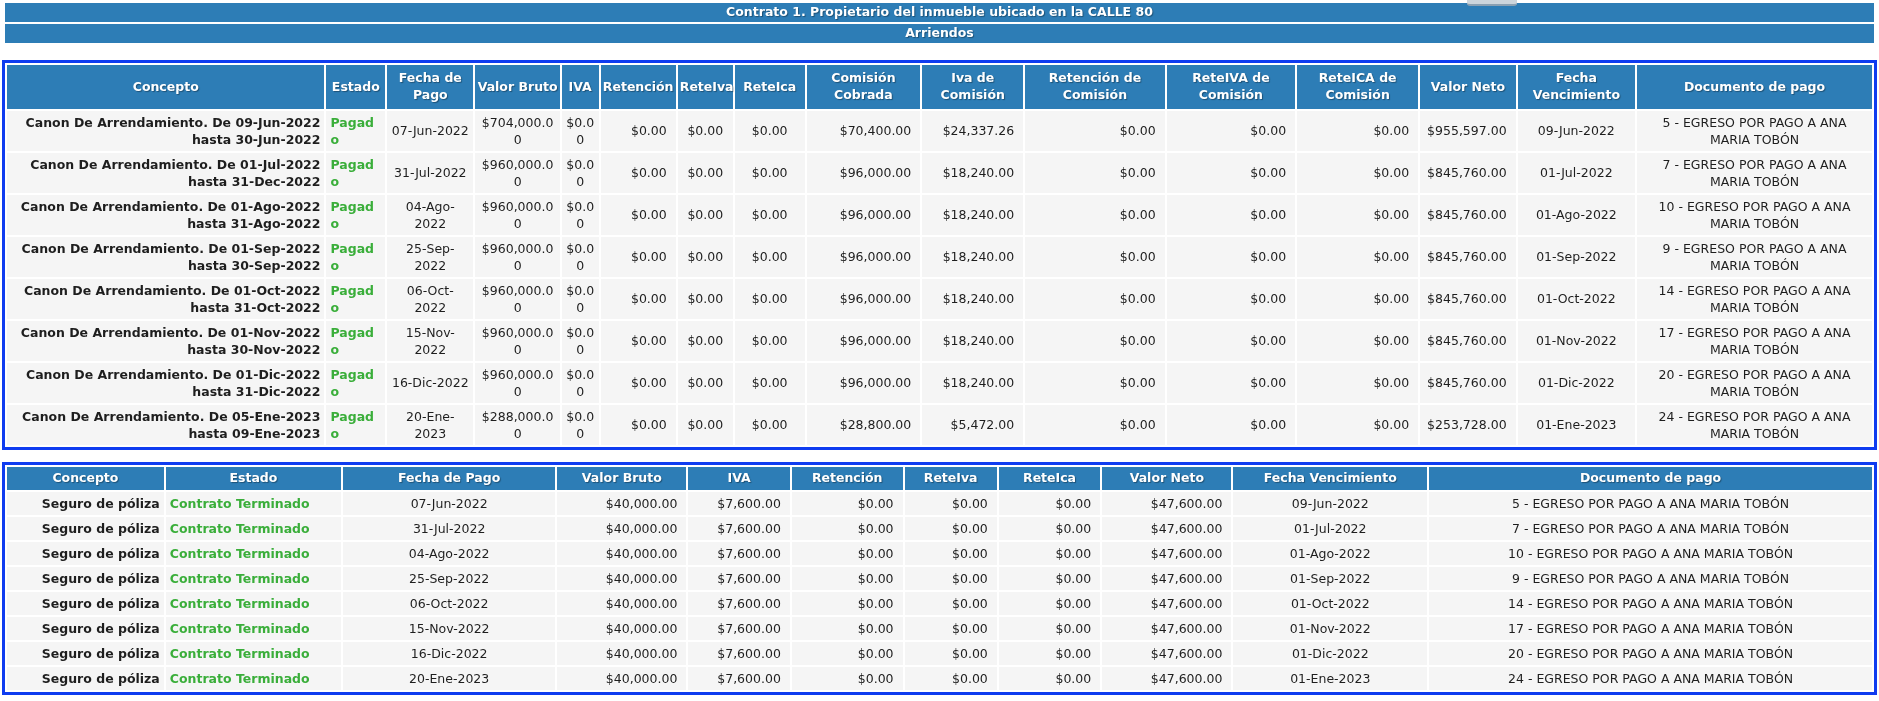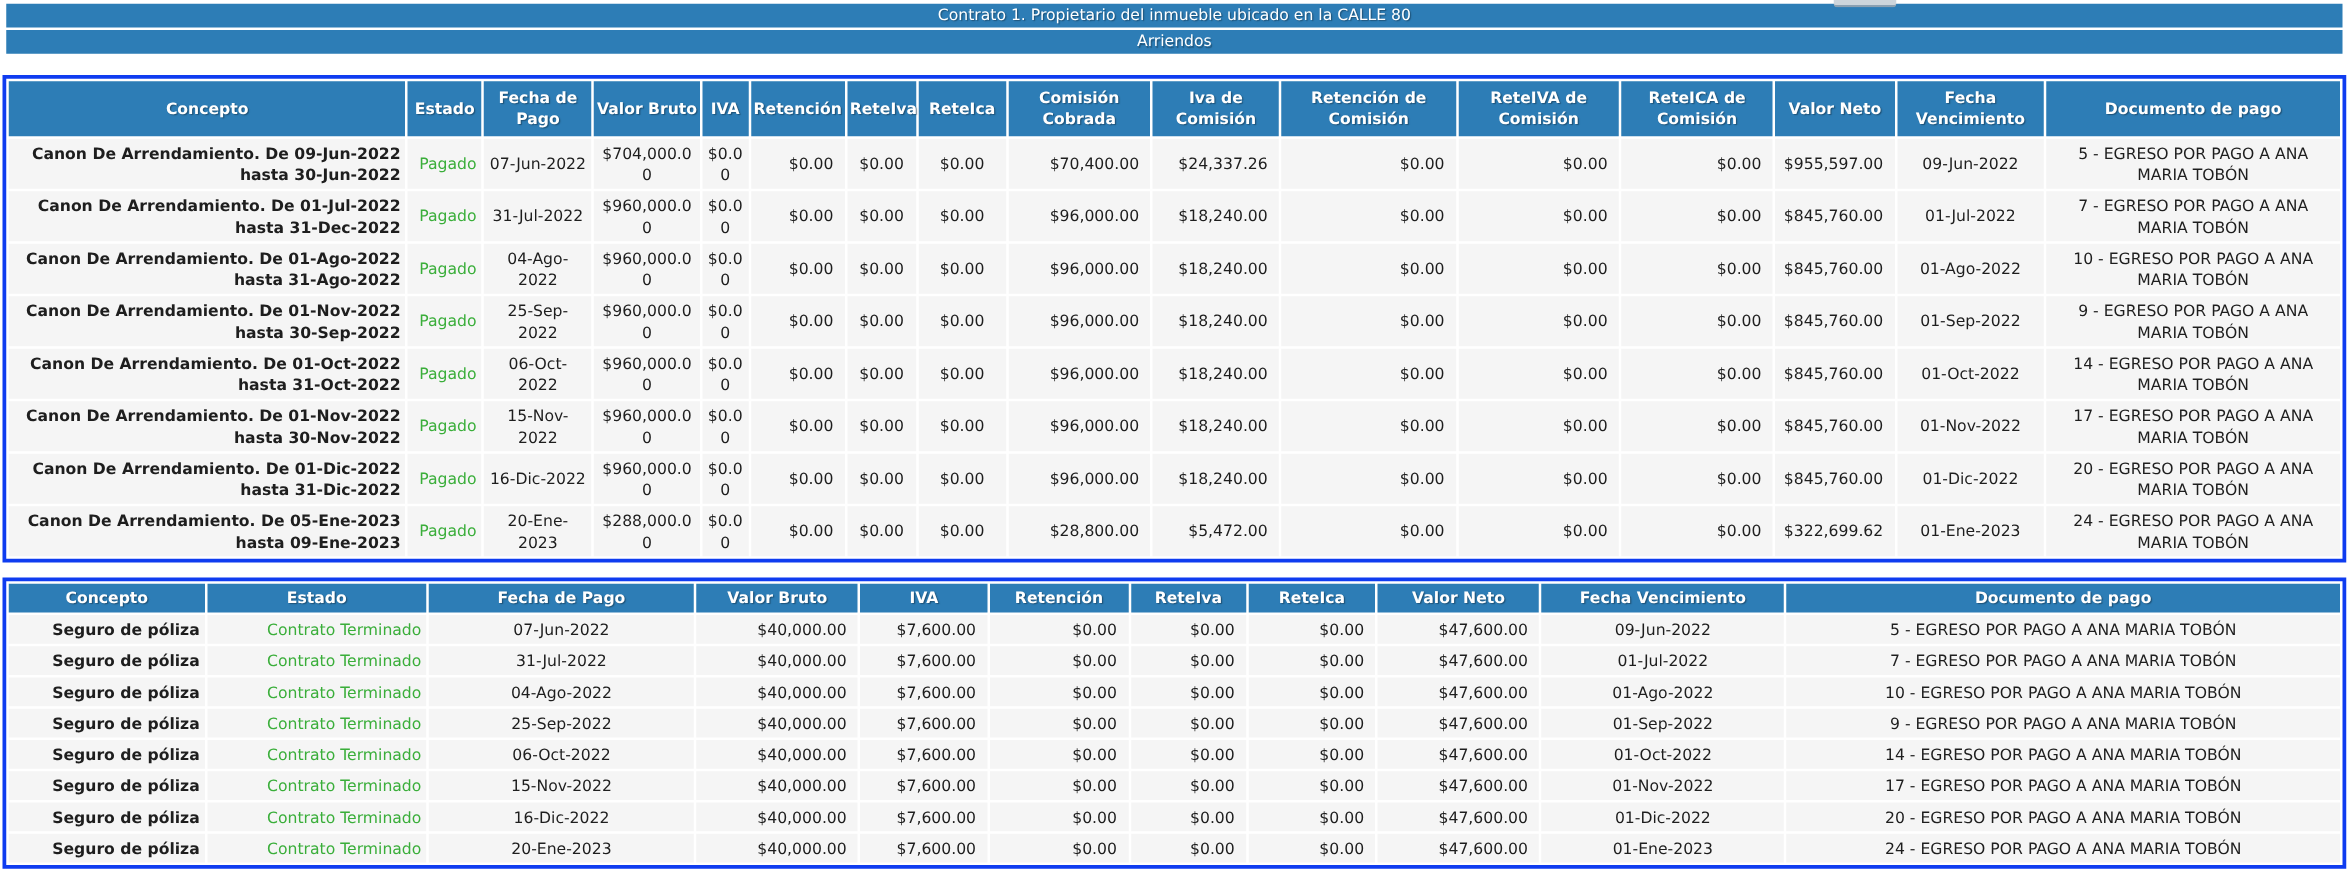--- a/index.html
+++ b/index.html
@@ -6,21 +6,21 @@
   .page{
     width:1879px;height:701px;overflow:hidden;position:relative;
     background:#fff;font-family:"DejaVu Sans","Liberation Sans",sans-serif;
     box-sizing:border-box;padding-top:3px;
   }
   .cutoff-tab{
     position:absolute;top:0;right:362px;width:50px;height:4px;
     background:#ccd5dc;border-bottom:2px solid #8aa0b2;border-radius:0 0 3px 3px;
   }
   .bar{
-    background:var(--bar-blue,#2d7db6);color:#fff;font-weight:normal;
+    background:var(--bar-blue,#2d7db6);color:#fff;font-weight:bold;
     text-align:center;font-size:12.5px;line-height:14px;padding:2px 0 3px 0;
     margin:0 5px;text-shadow:1px 1px 1px rgba(0,0,0,0.35);
   }
   .title-bar{margin-bottom:2px;}
   .section-bar{margin-top:1px;margin-bottom:17px;}
   .tbl-wrap{
     margin:12px 2px;border:3px solid var(--frame-blue,#0f3cf0);background:#fff;
   }
   table{width:100%;border-collapse:separate;border-spacing:2px;table-layout:fixed;}
   th{
@@ -32,21 +32,21 @@
   .t2 th{height:15px;}
   td{
     background:var(--cell-bg,#f5f5f5);color:#1e1e1e;font-size:12.5px;
     padding:2px 4px;vertical-align:middle;line-height:1.4;word-wrap:break-word;
   }
   .t1 td{height:36px;}
   .t2 td{height:19px;}
   .c-left{text-align:right;font-weight:bold;}
   .c-center{text-align:center;}
   .c-right{text-align:right;padding-right:9px;}
-  .c-status{text-align:right;color:var(--status-green,#3aae3a);font-weight:normal;}
+  .c-status{text-align:left;color:var(--status-green,#3aae3a);font-weight:bold;}
   .bottom-edge{
     height:7px;background:var(--bottom-edge-navy,#1b2a55);margin-top:0;position:relative;
   }
   .bottom-corner{position:absolute;right:0;top:0;width:24px;height:7px;background:#000;}
 </style>
 </head>
 <body>
 
 <div class="page">
 
@@ -149,21 +149,21 @@
             <td class="c-right">$96,000.00</td>
             <td class="c-right">$18,240.00</td>
             <td class="c-right">$0.00</td>
             <td class="c-right">$0.00</td>
             <td class="c-right">$0.00</td>
             <td class="c-right">$845,760.00</td>
             <td class="c-center">01-Ago-2022</td>
             <td class="c-center">10 - EGRESO POR PAGO A ANA MARIA TOBÓN</td>
           </tr>
           <tr>
-            <td class="c-left">Canon De Arrendamiento. De 01-Nov-2022 hasta 30-Sep-2022</td>
+            <td class="c-left">Canon De Arrendamiento. De 01-Sep-2022 hasta 30-Sep-2022</td>
             <td class="c-status">Pagado</td>
             <td class="c-center">25-Sep-2022</td>
             <td class="c-center">$960,000.00</td>
             <td class="c-center">$0.00</td>
             <td class="c-right">$0.00</td>
             <td class="c-center">$0.00</td>
             <td class="c-center">$0.00</td>
             <td class="c-right">$96,000.00</td>
             <td class="c-right">$18,240.00</td>
             <td class="c-right">$0.00</td>
@@ -234,21 +234,21 @@
             <td class="c-center">$288,000.00</td>
             <td class="c-center">$0.00</td>
             <td class="c-right">$0.00</td>
             <td class="c-center">$0.00</td>
             <td class="c-center">$0.00</td>
             <td class="c-right">$28,800.00</td>
             <td class="c-right">$5,472.00</td>
             <td class="c-right">$0.00</td>
             <td class="c-right">$0.00</td>
             <td class="c-right">$0.00</td>
-            <td class="c-right">$322,699.62</td>
+            <td class="c-right">$253,728.00</td>
             <td class="c-center">01-Ene-2023</td>
             <td class="c-center">24 - EGRESO POR PAGO A ANA MARIA TOBÓN</td>
           </tr>
         </tbody>
     </table>
   </div>
 
 
   <div class="tbl-wrap">
     <table class="t2">

